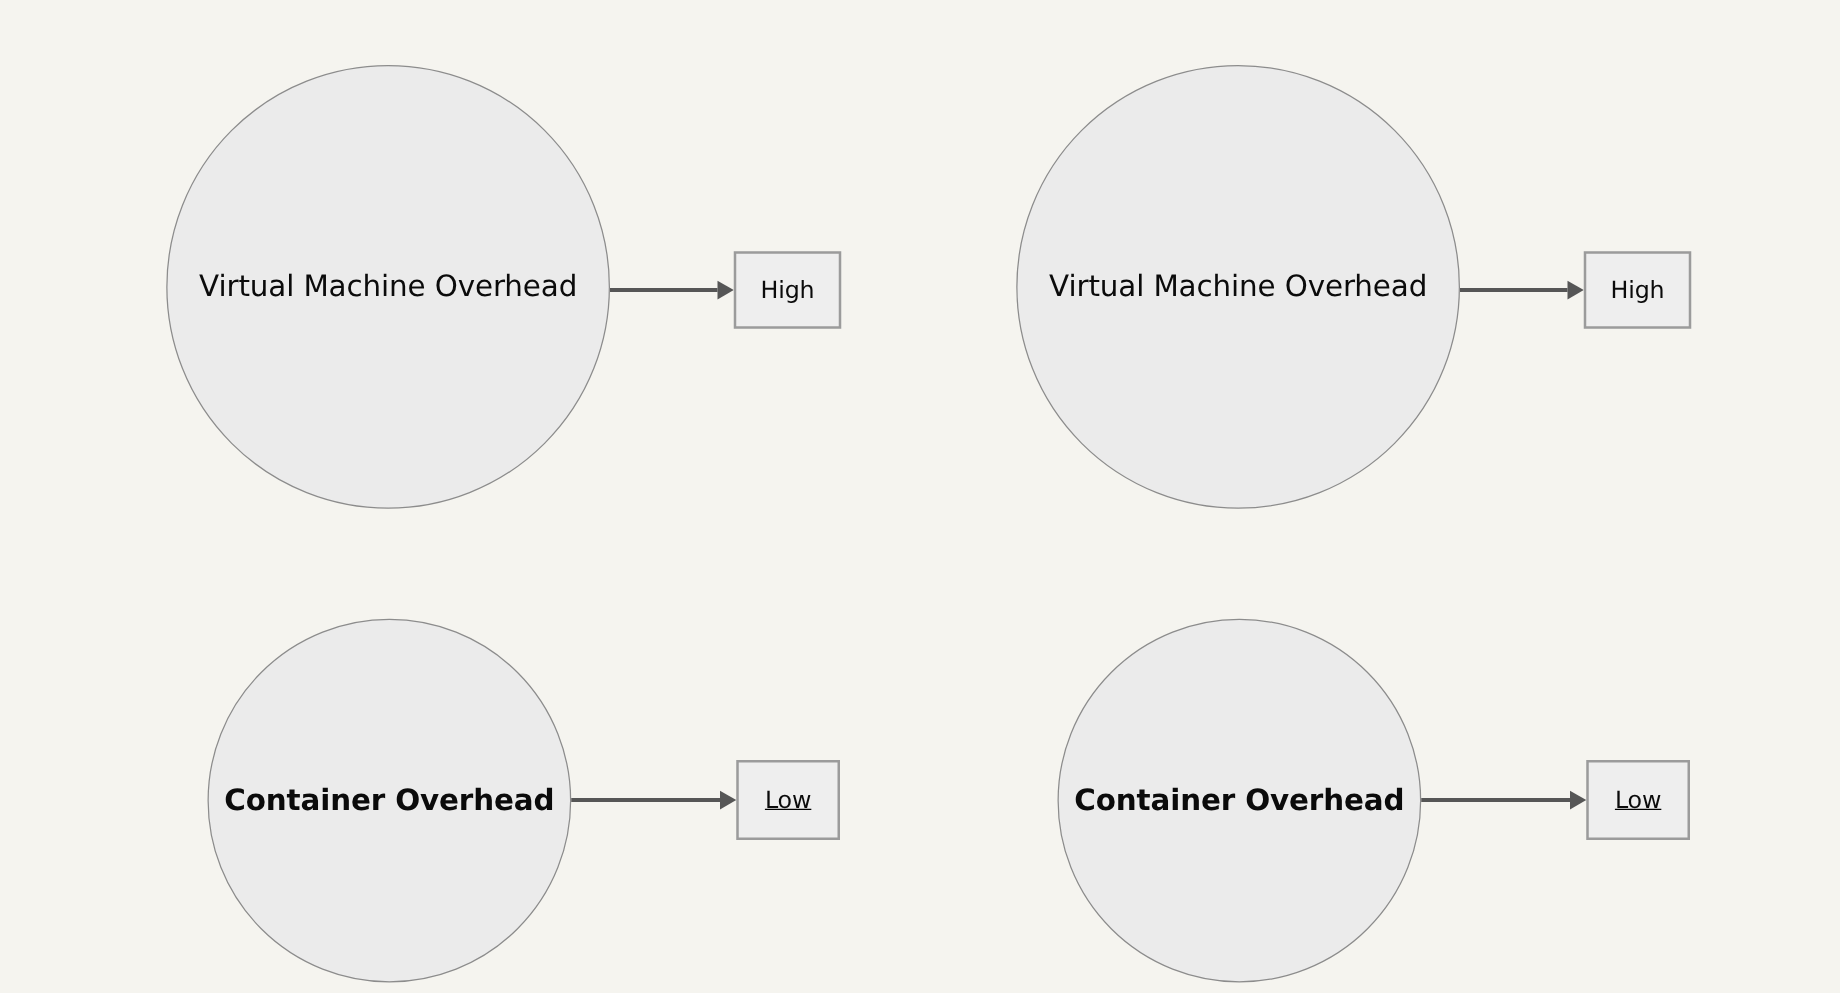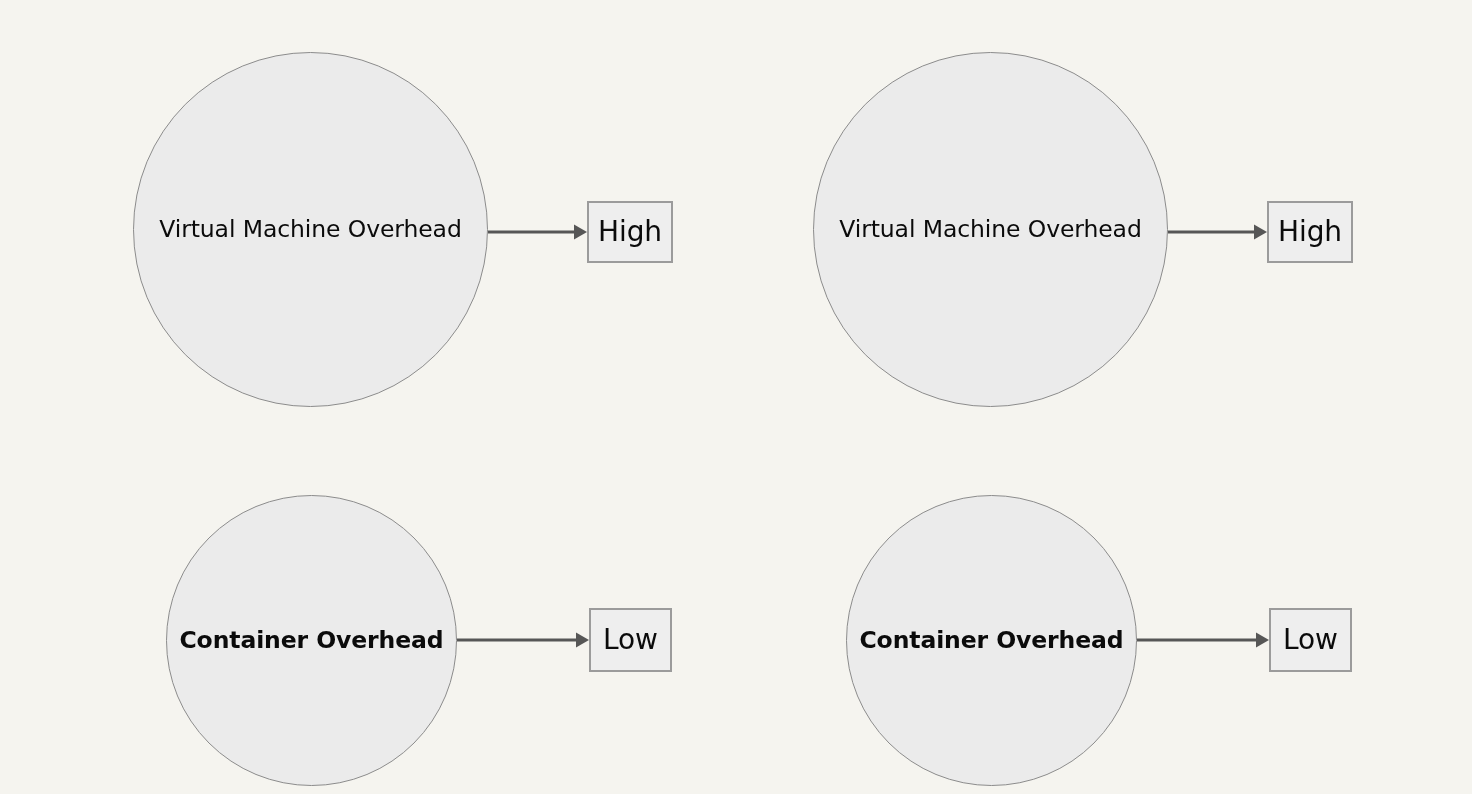--- a/index.html
+++ b/index.html
@@ -55,21 +55,21 @@
     position: absolute;
     background: #eeeeee;
     border: 2px solid #9b9b9b;
     box-sizing: border-box;
     display: flex;
     align-items: center;
     justify-content: center;
   }
   .node-rect-label {
     color: #0b0b0b;
-    font-size: 28px;
+    font-size: 19px;
     line-height: 1;
     white-space: nowrap;
     letter-spacing: -0.1px;
   }
 
   
   .edge-svg {
     position: absolute;
     overflow: visible;
     pointer-events: none;
@@ -84,21 +84,21 @@
     stroke: none;
   }
 
   
   .circle-top   { left: 117px; top: 52px;  width: 355px; height: 355px; }
   .rect-top     { left: 571px; top: 201px; width: 86px;  height: 62px;  }
   .edge-top     { left: 472px; top: 212px; width: 100px; height: 40px;  }
 
   
   .circle-bottom{ left: 150px; top: 495px; width: 291px; height: 291px; font-weight: bold; }
-  .rect-bottom  { left: 573px; top: 608px; width: 83px;  height: 64px;  }
+  .rect-bottom  { left: 573px; top: 608px; width: 83px;  height: 64px; text-decoration: underline;  }
   .edge-bottom  { left: 441px; top: 620px; width: 133px; height: 40px;  }
 </style>
 </head>
 <body>
 
 <div id="canvas">
 
   <div class="diagram-group" style="left:0px;">
 
     <div class="node-circle circle-top">

